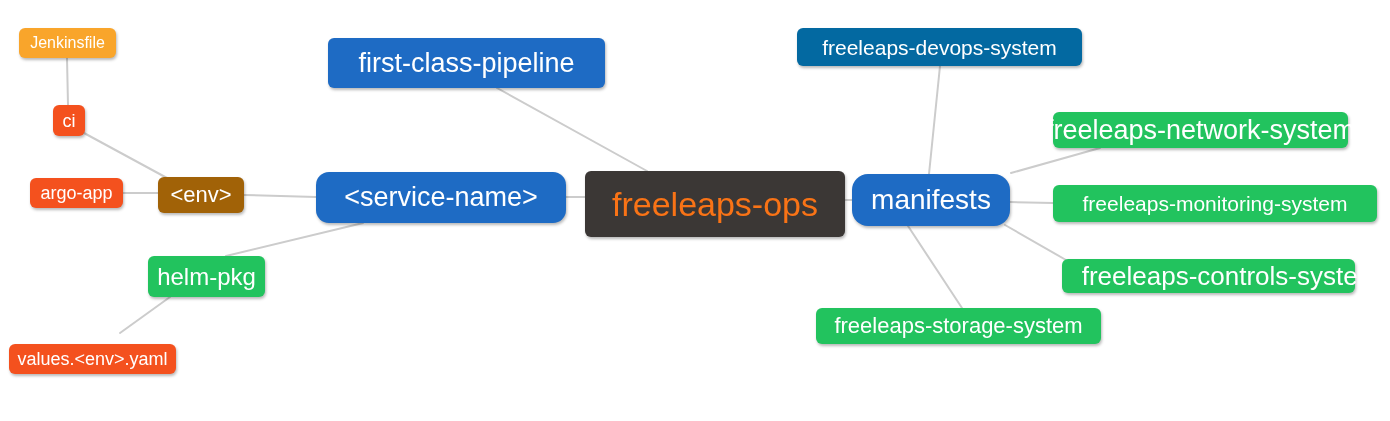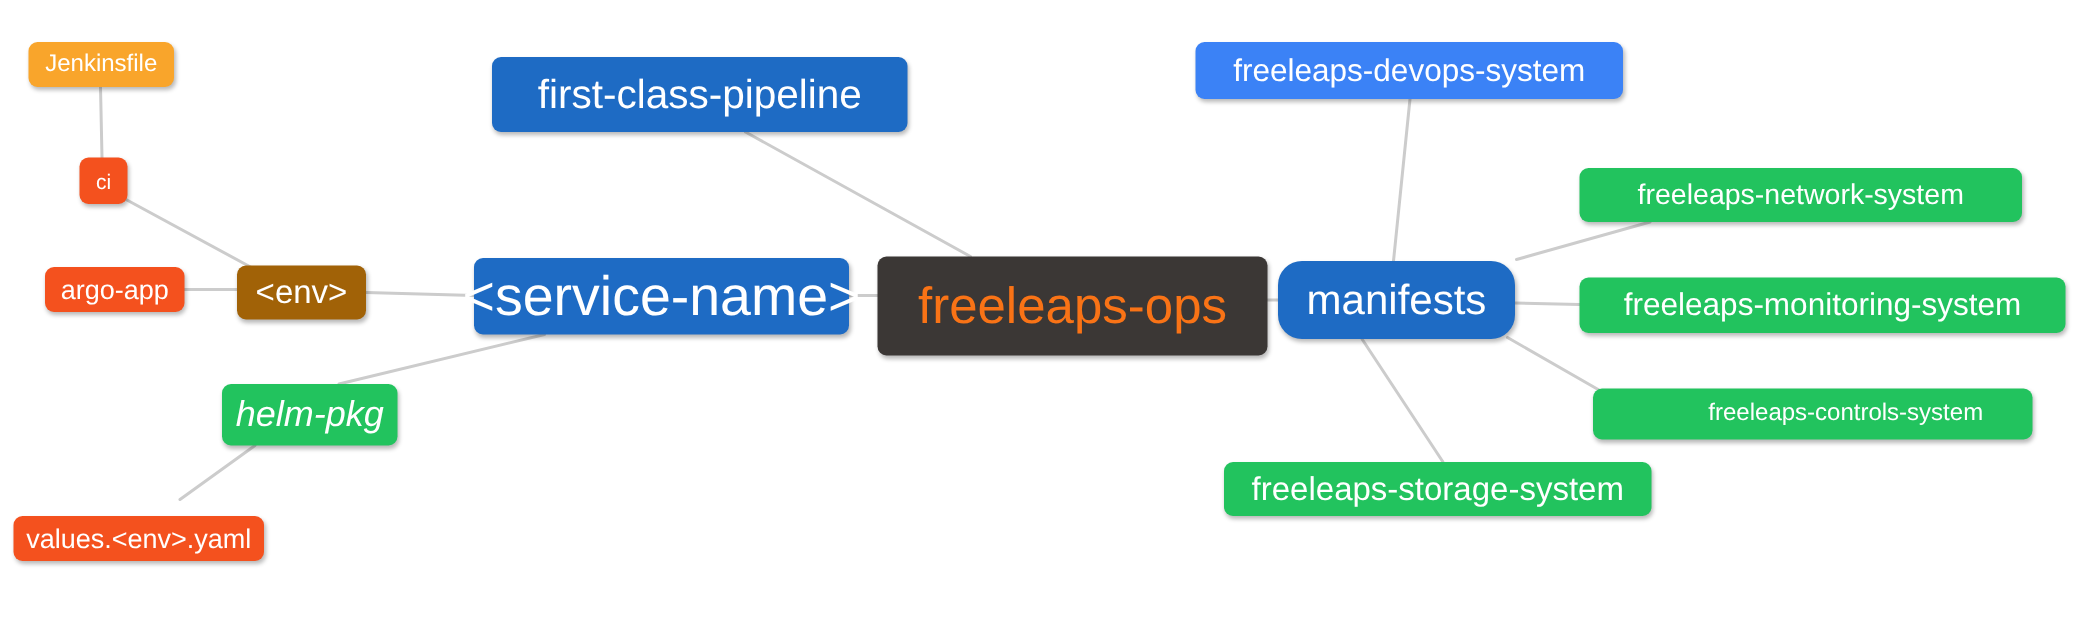--- a/index.html
+++ b/index.html
@@ -53,28 +53,28 @@
       <line x1="566" y1="197" x2="585" y2="197" stroke="#cccccc" stroke-width="2" stroke-linecap="round"></line>
       <line x1="845" y1="200" x2="852" y2="200" stroke="#cccccc" stroke-width="2" stroke-linecap="round"></line>
       <line x1="929" y1="174" x2="940" y2="66" stroke="#cccccc" stroke-width="2" stroke-linecap="round"></line>
       <line x1="1011" y1="173" x2="1100" y2="148" stroke="#cccccc" stroke-width="2" stroke-linecap="round"></line>
       <line x1="1010" y1="202" x2="1053" y2="203" stroke="#cccccc" stroke-width="2" stroke-linecap="round"></line>
       <line x1="1005" y1="225" x2="1066" y2="260" stroke="#cccccc" stroke-width="2" stroke-linecap="round"></line>
       <line x1="908" y1="226" x2="962" y2="308" stroke="#cccccc" stroke-width="2" stroke-linecap="round"></line>
     </svg>
   <div>
       <div class="node" style="left: 19px; top: 28px; width: 97px; height: 30px; font-size: 16px; background: rgb(249, 165, 43); color: rgb(255, 255, 255);">Jenkinsfile</div>
-      <div class="node" style="left: 53px; top: 105px; width: 32px; height: 31px; font-size: 14px; background: rgb(244, 81, 30); color: rgb(255, 255, 255);">ci</div>
+      <div class="node" style="left: 53px; top: 105px; width: 32px; height: 31px; font-size: 18px; background: rgb(244, 81, 30); color: rgb(255, 255, 255);">ci</div>
       <div class="node" style="left: 30px; top: 178px; width: 93px; height: 30px; font-size: 18px; background: rgb(244, 81, 30); color: rgb(255, 255, 255);">argo-app</div>
       <div class="node" style="left: 158px; top: 177px; width: 86px; height: 36px; font-size: 22px; background: #a16207; color: rgb(255, 255, 255);">&lt;env&gt;</div>
-      <div class="node" style="left: 148px; top: 256px; width: 117px; height: 41px; font-size: 24px; background: rgb(34, 195, 94); color: rgb(255, 255, 255); font-style: italic;">helm-pkg</div>
+      <div class="node" style="left: 148px; top: 256px; width: 117px; height: 41px; font-size: 24px; background: rgb(34, 195, 94); color: rgb(255, 255, 255);">helm-pkg</div>
       <div class="node" style="left: 9px; top: 344px; width: 167px; height: 30px; font-size: 18px; background: rgb(244, 81, 30); color: rgb(255, 255, 255);">values.&lt;env&gt;.yaml</div>
       <div class="node" style="left: 314px; top: 38px; width: 277px; height: 50px; font-size: 27px; background: rgb(30, 107, 196); color: rgb(255, 255, 255); margin-left: 14px;">first-class-pipeline</div>
-      <div class="node" style="left: 316px; top: 172px; width: 250px; height: 51px; font-size: 37px; background: rgb(30, 107, 196); color: rgb(255, 255, 255);">&lt;service-name&gt;</div>
+      <div class="node" style="left: 316px; top: 172px; width: 250px; height: 51px; font-size: 27px; background: rgb(30, 107, 196); color: rgb(255, 255, 255); border-radius: 13px;">&lt;service-name&gt;</div>
       <div class="node" style="left: 585px; top: 171px; width: 260px; height: 66px; font-size: 34px; background: rgb(59, 55, 53); color: #f97316;">freeleaps-ops</div>
       <div class="node" style="left: 852px; top: 174px; width: 158px; height: 52px; font-size: 28px; background: rgb(30, 107, 196); color: rgb(255, 255, 255); border-radius: 16px;">manifests</div>
-      <div class="node" style="left: 797px; top: 28px; width: 285px; height: 38px; font-size: 21px; background: #3b82f6; color: rgb(255, 255, 255);">freeleaps-devops-system</div>
-      <div class="node" style="left: 1053px; top: 112px; width: 295px; height: 36px; font-size: 19px; background: rgb(34, 195, 94); color: rgb(255, 255, 255);">freeleaps-network-system</div>
+      <div class="node" style="left: 797px; top: 28px; width: 285px; height: 38px; font-size: 21px; background: #0369a1; color: rgb(255, 255, 255);">freeleaps-devops-system</div>
+      <div class="node" style="left: 1053px; top: 112px; width: 295px; height: 36px; font-size: 27px; background: rgb(34, 195, 94); color: rgb(255, 255, 255);">freeleaps-network-system</div>
       <div class="node" style="left: 1053px; top: 185px; width: 324px; height: 37px; font-size: 21px; background: rgb(34, 195, 94); color: rgb(255, 255, 255);">freeleaps-monitoring-system</div>
-      <div class="node" style="left: 1062px; top: 259px; width: 293px; height: 34px; font-size: 16px; background: rgb(34, 195, 94); color: rgb(255, 255, 255); padding-left: 44px;">freeleaps-controls-system</div>
+      <div class="node" style="left: 1062px; top: 259px; width: 293px; height: 34px; font-size: 26px; background: rgb(34, 195, 94); color: rgb(255, 255, 255); padding-left: 44px;">freeleaps-controls-system</div>
       <div class="node" style="left: 816px; top: 308px; width: 285px; height: 36px; font-size: 22px; background: rgb(34, 195, 94); color: rgb(255, 255, 255);">freeleaps-storage-system</div>
     </div>
 </div>
 
 </body></html>

